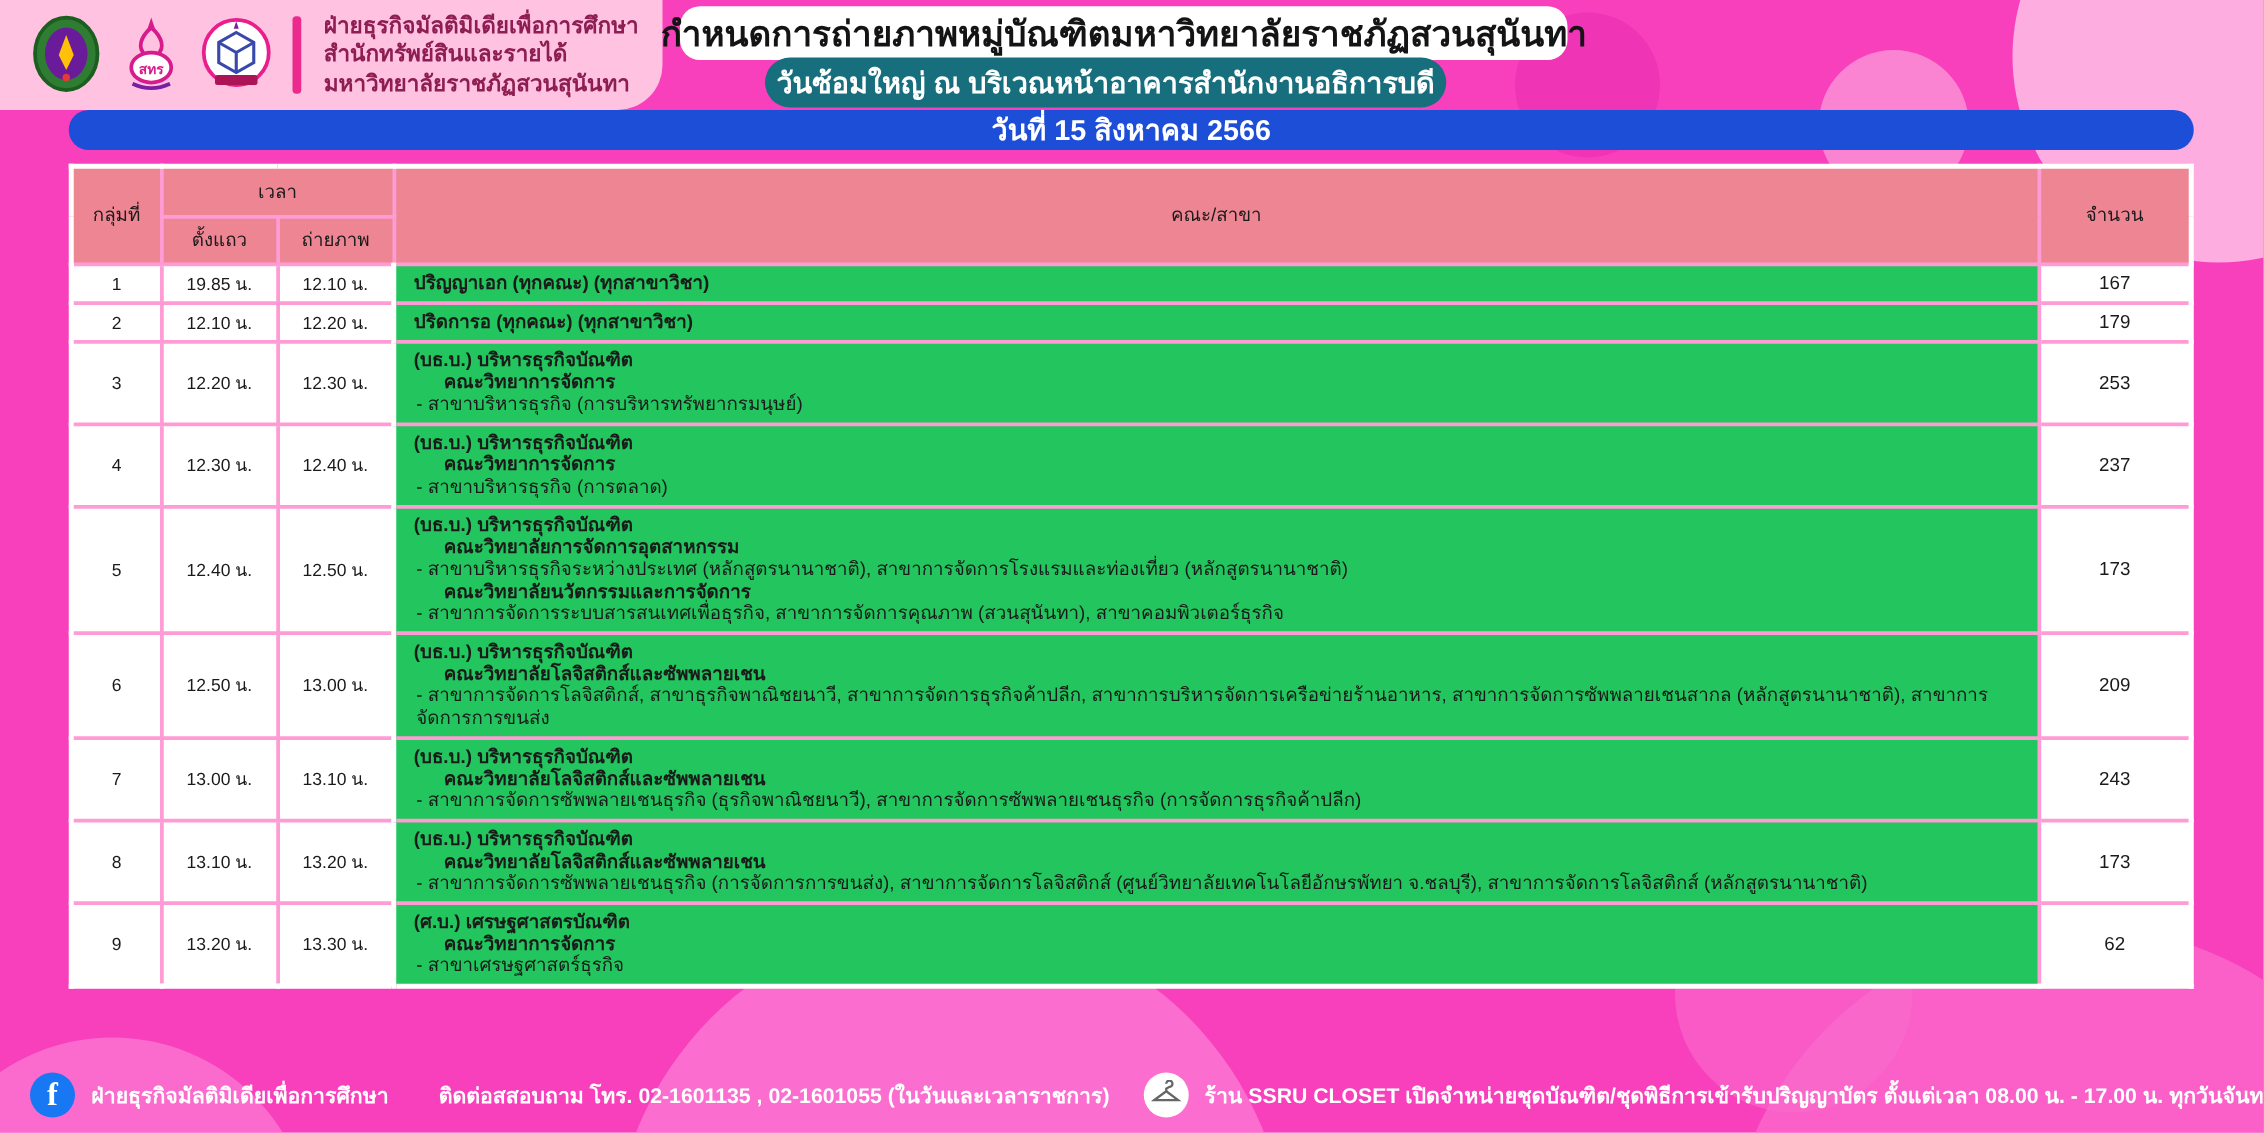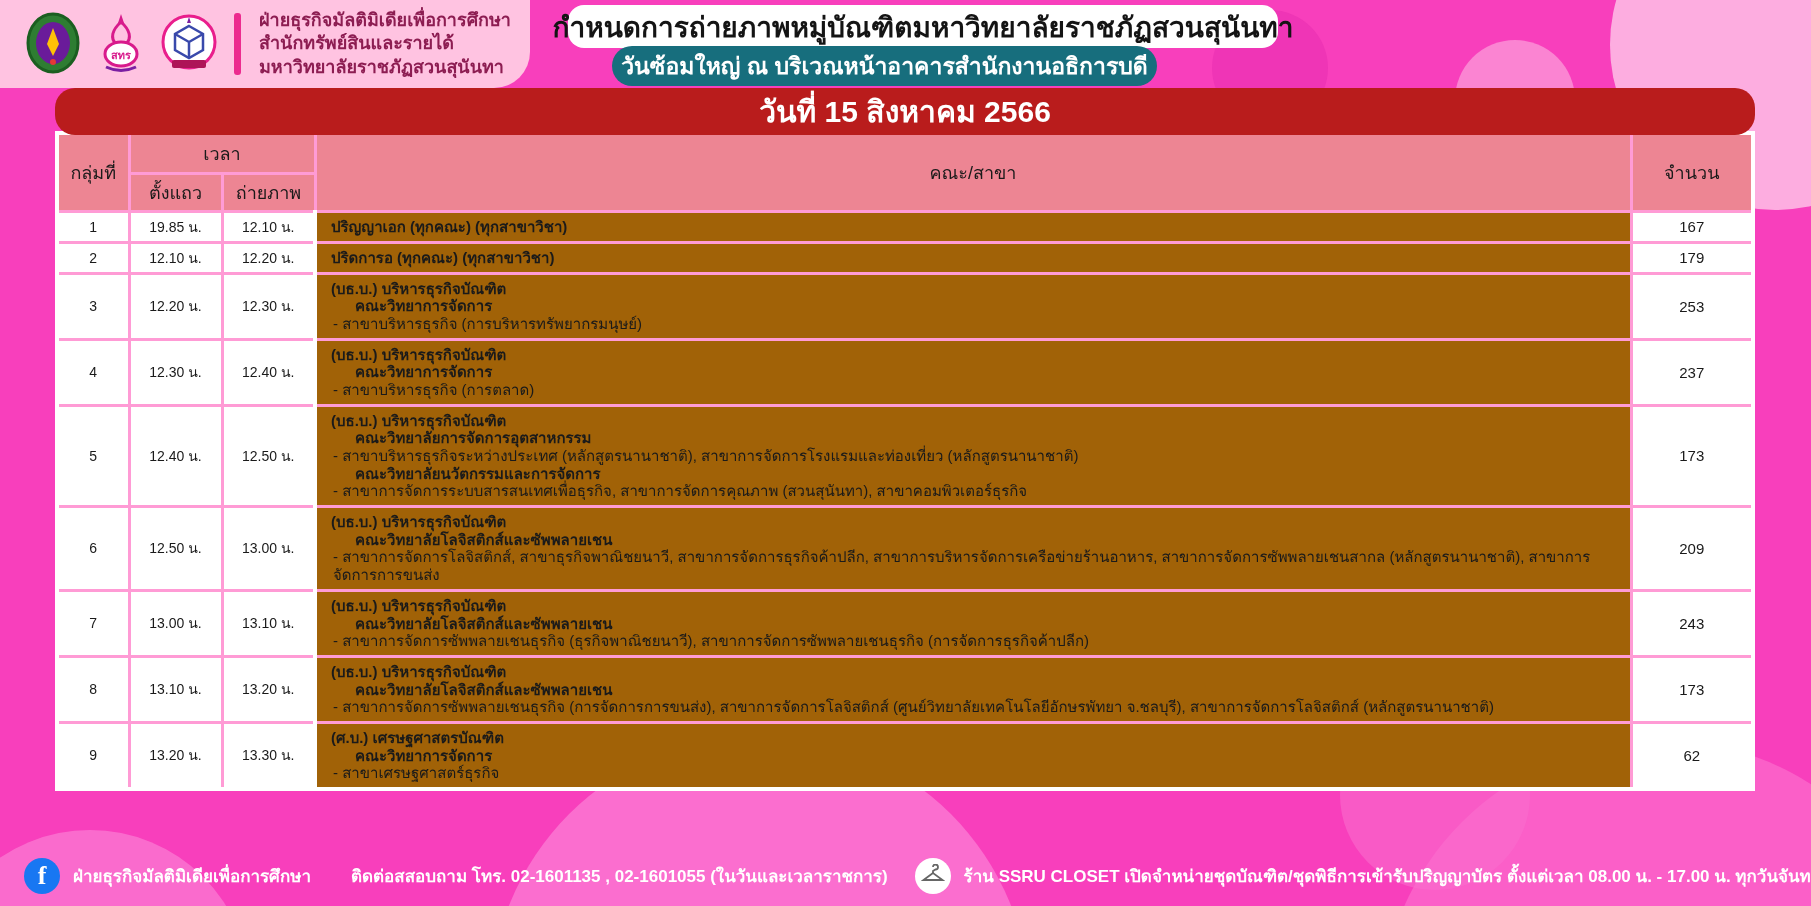--- a/index.html
+++ b/index.html
@@ -16,42 +16,42 @@
   .c-top-small{left:1455px;top:40px;width:120px;height:120px;background:#fca9dd;opacity:.65;}
   .c-top-dark{left:1212px;top:10px;width:116px;height:116px;background:#e52bb0;opacity:.5;}
 
   
   .org-card{position:absolute;left:0;top:0;width:530px;height:88px;background:#ffc3e1;
     border-radius:0 0 36px 0;display:flex;align-items:center;padding-left:24px;box-sizing:border-box;gap:10px;z-index:2;}
   .logo{width:58px;height:64px;display:flex;align-items:flex-start;justify-content:center;flex:0 0 auto;}
   .org-divider{width:7px;height:62px;background:#ec2a8e;border-radius:3px;margin:0 8px 0 6px;flex:0 0 auto;}
   .org-lines{color:#8d1d52;font-weight:bold;font-size:18px;line-height:1.3;white-space:nowrap;}
 
-  .title-banner{position:absolute;left:568px;top:5px;width:710px;height:43px;background:#ffffff;
+  .title-banner{position:absolute;left:544px;top:5px;width:710px;height:43px;background:#ffffff;
     border-radius:16px;display:flex;align-items:center;justify-content:center;z-index:2;
     font-size:28px;font-weight:bold;color:#141414;white-space:nowrap;}
   .subtitle-banner{position:absolute;left:612px;top:46px;width:545px;height:40px;background:#176e7d;
     border-radius:22px;display:flex;align-items:center;justify-content:center;z-index:2;
     font-size:23px;font-weight:bold;color:#ffffff;white-space:nowrap;}
 
-  .date-banner{position:absolute;left:55px;top:88px;width:1700px;height:47px;background:#b91c1c;
+  .date-banner{position:absolute;left:55px;top:88px;width:1700px;height:32px;background:#1d4ed8;
     border-radius:20px;display:flex;align-items:center;justify-content:center;gap:9px;z-index:3;
-    font-size:30px;font-weight:bold;}
+    font-size:23px;font-weight:bold;}
   .date-white{color:#ffffff;}
   .date-yellow{color:#ffdf57;}
 
   
   table.schedule{position:absolute;left:55px;top:131px;width:1700px;z-index:2;
     border-collapse:collapse;table-layout:fixed;background:transparent;border:4px solid #ffffff;}
   .schedule th,.schedule td{border:3px solid #ff9bd5;box-sizing:border-box;}
-  .schedule th{background:#ed8593;color:#1a1a1a;font-size:18px;font-weight:normal;text-align:center;}
+  .schedule th{background:#ed8593;color:#1a1a1a;font-size:15px;font-weight:normal;text-align:center;}
   .schedule thead tr:first-child th{height:40px;}
   .schedule thead tr:last-child th{height:38px;}
   .schedule td{background:#ffffff;color:#1a1a1a;font-size:14px;text-align:center;padding:3px 2px;}
-  .schedule td.cell-faculty{background:#a16207;text-align:left;font-size:15px;line-height:1.18;
+  .schedule td.cell-faculty{background:#22c55e;text-align:left;font-size:15px;line-height:1.18;
     padding:5px 10px 5px 10px;border-left:4px solid #ffffff;}
   .schedule td.cell-count{font-size:15px;}
   .line-degree{font-weight:bold;padding-left:4px;}
   .line-faculty{font-weight:bold;padding-left:28px;}
   .line-major{padding-left:6px;}
 
   
   .footer{position:absolute;left:0;bottom:0;width:100%;height:61px;display:flex;align-items:center;
     padding:0 24px;box-sizing:border-box;gap:13px;z-index:4;color:#ffffff;font-weight:bold;
     font-size:17px;white-space:nowrap;overflow:hidden;}

